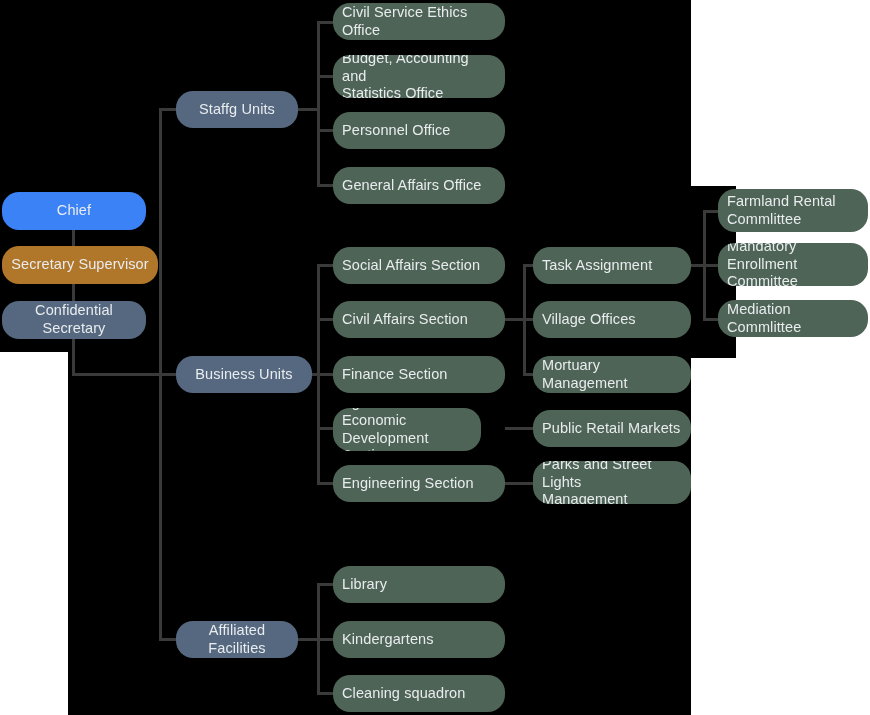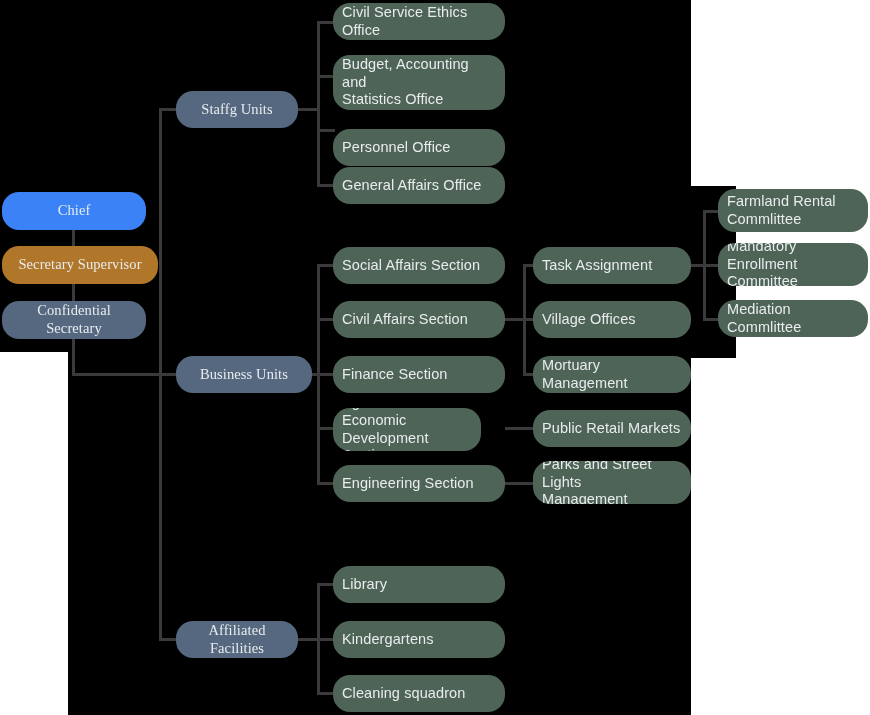--- a/index.html
+++ b/index.html
@@ -42,21 +42,21 @@
   .node.center { justify-content: center; }
   .n-chief      { background: #3b82f6; }
   .n-orange     { background: #b0762a; }
   .n-blue       { background: #55687f; }
   .n-green      { background: #4e6456; }
   .node-label {
     display: block;
     width: 100%;
     white-space: pre-line;
   }
-  .center .node-label { text-align: center; font-family: Liberation Serif, serif; }
+  .center .node-label { text-align: center; }
 </style>
 </head>
 <body>
 
 <div id="stage">
 
   <div class="bg-panel" style="left:68px; top:0px; width:623px; height:715px;"></div>
   <div class="bg-panel" style="left:0px; top:0px; width:68px; height:352px;"></div>
   <div class="bg-panel" style="left:691px; top:186px; width:45px; height:172px;"></div>
 
@@ -123,25 +123,25 @@
   <div class="node n-blue center" style="left:176px; top:356px; width:136px; height:37px;">
     <span class="node-label">Business Units</span>
   </div>
   <div class="node n-blue center" style="left:176px; top:621px; width:122px; height:37px;">
     <span class="node-label">Affiliated Facilities</span>
   </div>
 
   <div class="node n-green" style="left:333px; top:3px; width:172px; height:37px;">
     <span class="node-label">Civil Service Ethics Office</span>
   </div>
-  <div class="node n-green" style="left:333px; top:55px; width:172px; height:55px;">
+  <div class="node n-green" style="left:333px; top:55px; width:172px; height:43px;">
     <span class="node-label">Budget, Accounting and
 Statistics Office</span>
   </div>
-  <div class="node n-green" style="left:333px; top:112px; width:172px; height:37px;margin-top:17px;">
+  <div class="node n-green" style="left:333px; top:112px; width:172px; height:37px;">
     <span class="node-label">Personnel Office</span>
   </div>
   <div class="node n-green" style="left:333px; top:167px; width:172px; height:37px;">
     <span class="node-label">General Affairs Office</span>
   </div>
 
   <div class="node n-green" style="left:333px; top:247px; width:172px; height:37px;">
     <span class="node-label">Social Affairs Section</span>
   </div>
   <div class="node n-green" style="left:333px; top:301px; width:172px; height:37px;">

